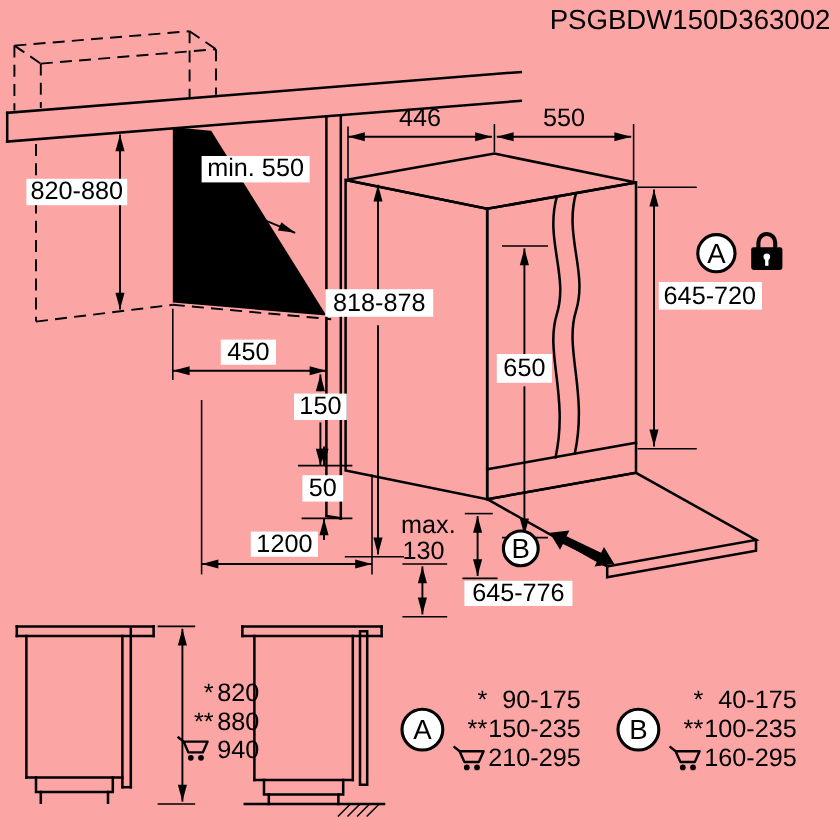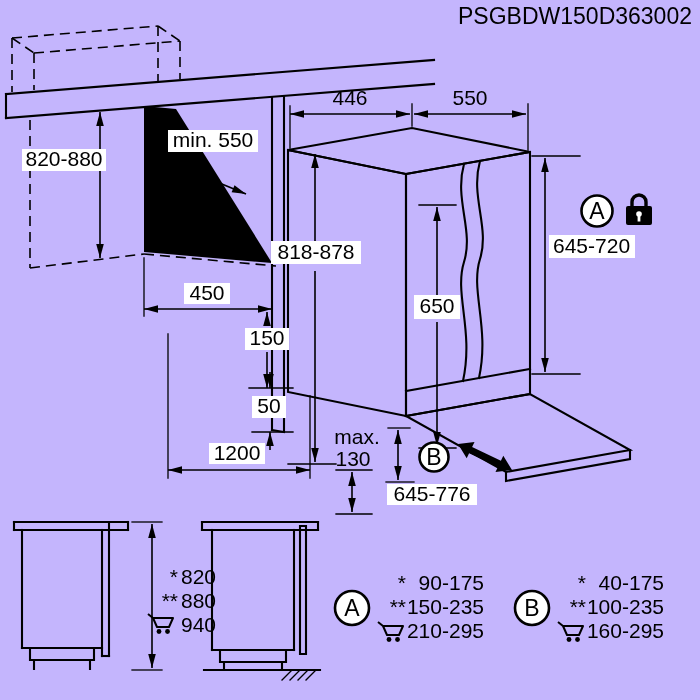--- a/index.html
+++ b/index.html
@@ -1,16 +1,16 @@
 <!DOCTYPE html>
 <html><head>
 <meta charset="utf-8">
 <style>
   html,body{margin:0;padding:0;background:#fff;}
-  .page{position:relative;width:700px;height:700px;background:#c4b5fd;overflow:hidden;
+  .page{position:relative;width:700px;height:700px;background:#fca5a5;overflow:hidden;
         font-family:"Liberation Sans",sans-serif;}
   svg{display:block;}
   .ln   {stroke:#000;stroke-width:2.1;fill:none;stroke-linecap:square;stroke-linejoin:miter;}
   .thin {stroke:#000;stroke-width:1.3;fill:none;stroke-linecap:square;}
   .dim  {stroke:#000;stroke-width:1.6;fill:none;stroke-linecap:butt;}
   .dash {stroke:#000;stroke-width:1.6;fill:none;stroke-dasharray:10 6;}
   .blk  {fill:#000;stroke:none;}
   .txt  {font-family:"Liberation Sans",sans-serif;font-size:21px;fill:#000;}
   .pn   {font-size:23px;}
   .ctxt {font-size:23px;}

